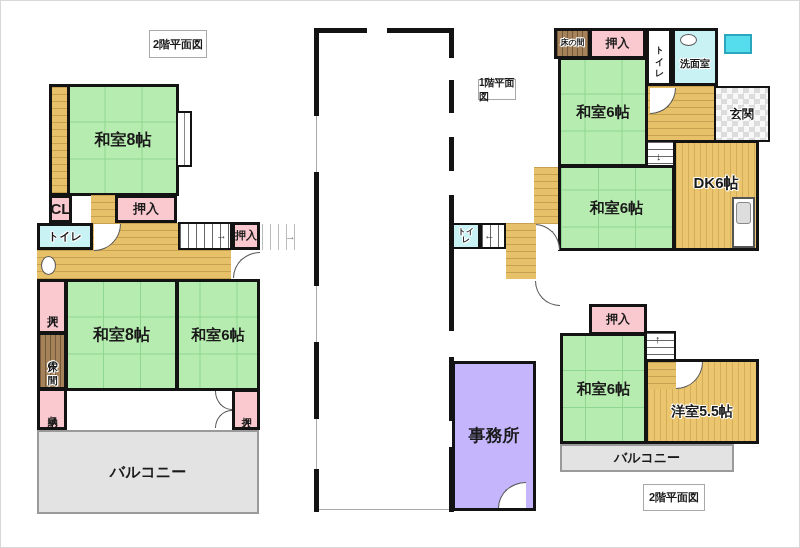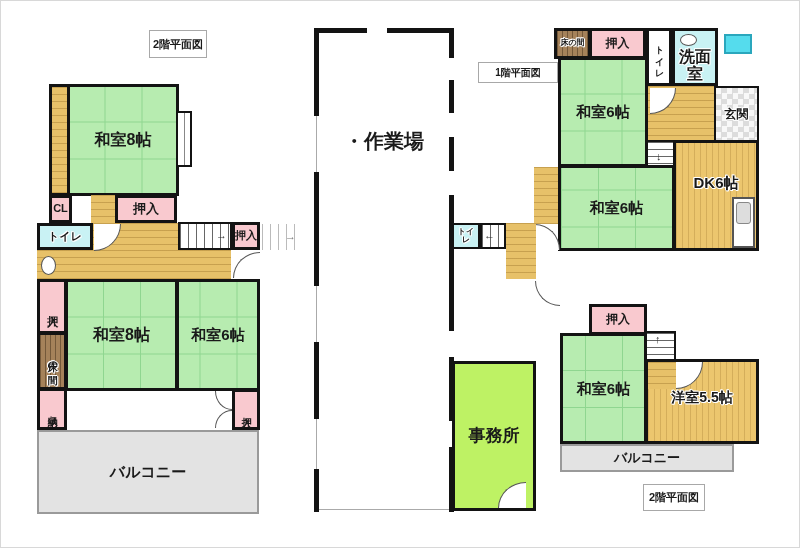--- a/index.html
+++ b/index.html
@@ -20,21 +20,21 @@
     background-image:linear-gradient(#8fd690 1px,transparent 1px),
       linear-gradient(90deg,#8fd690 1px,transparent 1px);
     background-size:37px 37px;background-position:center center;
   }
   .pink{background-color:#f9c9cf;}
   .cyan{background-color:#c9f2f4;}
   .plank-h{background-color:#e7c169;
     background-image:repeating-linear-gradient(to bottom,rgba(140,100,30,.35) 0 1px,transparent 1px 7px);}
   .stripe-v{background-color:#ecc66e;
     background-image:repeating-linear-gradient(to right,rgba(150,110,40,.28) 0 1px,transparent 1px 6px);}
-  .solid-tan{background-color:#bef264;}
+  .solid-tan{background-color:#c4b5fd;}
   .wood-v{background-color:#a5825a;
     background-image:repeating-linear-gradient(to right,rgba(55,38,18,.45) 0 1px,transparent 1px 5px);justify-content:center;}
   .wood-h{background-color:#a5825a;
     background-image:repeating-linear-gradient(to bottom,rgba(55,38,18,.5) 0 1px,transparent 1px 6px);}
   .stairs-x{background:#fff;border:2px solid #131313;
     background-image:repeating-linear-gradient(to right,#666 0 1px,transparent 1px 8px);}
   .stairs-y{background:#fff;border:2px solid #131313;
     background-image:repeating-linear-gradient(to bottom,#666 0 1px,transparent 1px 7px);}
   .stairs-faint{background:#fff;
     background-image:repeating-linear-gradient(to right,#bbb 0 1px,transparent 1px 8px);}
@@ -67,21 +67,21 @@
   <div class="titlebox abs" style="left:148px;top:29px;width:58px;height:28px;">2階平面図</div>
 
   <div class="room plank-h" style="left:48px;top:83px;width:20px;height:112px;border-right-width:0;"></div>
   <div class="room tatami" style="left:66px;top:83px;width:112px;height:112px;font-size:16px;">
     <span>和室8帖</span>
   </div>
   <div class="abs" style="left:175px;top:110px;width:16px;height:56px;background:#fff;border:2px solid #131313;">
     <div class="abs" style="left:6px;top:0;width:1px;height:100%;background:#888;"></div>
   </div>
 
-  <div class="room pink" style="left:48px;top:194px;width:23px;height:28px;font-size:11px;">
+  <div class="room pink" style="left:48px;top:194px;width:23px;height:28px;font-size:15px;">
     <span>CL</span>
   </div>
   <div class="abs plank-h" style="left:90px;top:194px;width:26px;height:30px;"></div>
   <div class="room pink" style="left:114px;top:194px;width:62px;height:28px;font-size:13px;">
     <span>押入</span>
   </div>
 
   <div class="room cyan" style="left:36px;top:222px;width:56px;height:27px;font-size:11px;">
     <span class="outline">トイレ</span>
   </div>
@@ -120,62 +120,61 @@
   <div class="room pink vtext" style="left:231px;top:388px;width:28px;height:41px;font-size:10px;">
     <span>押入</span>
   </div>
 
   <div class="balcony abs" style="left:36px;top:429px;width:222px;height:84px;font-size:15px;">
     <span>バルコニー</span>
   </div>
 
   <div class="abs" style="left:313px;top:27px;width:140px;height:484px;background:#fff;border:5px solid #131313;">
     <div class="abs" style="left:0;right:0;top:95px;text-align:center;font-weight:bold;font-size:20px;line-height:1.35;">
-      <div>・作業場</div>
     </div>
   </div>
 
   <div class="gap" style="left:313px;top:115px;width:5px;height:56px;"></div>
   <div class="gapline-v" style="left:315px;top:115px;height:56px;"></div>
   <div class="gap" style="left:313px;top:285px;width:5px;height:56px;"></div>
   <div class="gapline-v" style="left:315px;top:285px;height:56px;"></div>
   <div class="gap" style="left:313px;top:418px;width:5px;height:50px;"></div>
   <div class="gapline-v" style="left:315px;top:418px;height:50px;"></div>
   <div class="gap" style="left:448px;top:57px;width:5px;height:22px;"></div>
   <div class="gap" style="left:448px;top:112px;width:5px;height:24px;"></div>
   <div class="gap" style="left:448px;top:170px;width:5px;height:24px;"></div>
   <div class="gap" style="left:448px;top:330px;width:5px;height:26px;"></div>
   <div class="gap" style="left:448px;top:420px;width:5px;height:26px;"></div>
   <div class="gap" style="left:366px;top:27px;width:20px;height:5px;"></div>
   <div class="gap" style="left:318px;top:506px;width:130px;height:5px;"></div>
   <div class="gapline-h" style="left:318px;top:508px;width:130px;"></div>
 
-  <div class="titlebox abs" style="left:477px;top:61px;width:80px;height:21px;font-size:10px;">1階平面図</div>
+  <div class="titlebox abs" style="left:477px;top:78px;width:38px;height:21px;font-size:10px;">1階平面図</div>
 
   <div class="room wood-v" style="left:553px;top:27px;width:37px;height:31px;font-size:8px;">
     <span class="outline">床の間</span>
   </div>
   <div class="room pink" style="left:588px;top:27px;width:57px;height:31px;font-size:12px;">
     <span>押入</span>
   </div>
   <div class="room vtext" style="left:645px;top:27px;width:26px;height:58px;font-size:9px;background:#fff;">
     <span>トイレ</span>
   </div>
-  <div class="room cyan" style="left:671px;top:27px;width:46px;height:58px;font-size:16px;align-items:flex-end;">
+  <div class="room cyan" style="left:671px;top:27px;width:46px;height:58px;font-size:10px;align-items:flex-end;padding-bottom:14px;">
     <span class="outline">洗面室</span>
   </div>
   <div class="fixture" style="left:679px;top:33px;width:17px;height:12px;border-radius:50%;"></div>
   <div class="abs" style="left:723px;top:33px;width:28px;height:20px;background:#55dced;border:2px solid #2aa7bd;"></div>
 
   <div class="room tatami" style="left:557px;top:56px;width:90px;height:110px;font-size:15px;">
     <span>和室6帖</span>
   </div>
   <div class="abs plank-h" style="left:647px;top:85px;width:68px;height:56px;"></div>
   <div class="arc arc-br" style="left:649px;top:87px;width:26px;height:26px;"></div>
-  <div class="room checker" style="left:713px;top:85px;width:45px;height:56px;font-size:12px;border-width:2px;">
+  <div class="room checker" style="left:713px;top:85px;width:56px;height:56px;font-size:12px;border-width:2px;">
     <span class="outline">玄関</span>
   </div>
   <div class="stairs-y abs" style="left:645px;top:139px;width:30px;height:29px;"></div>
   <span class="arrow" style="left:655px;top:150px;">↓</span>
 
   <div class="room stripe-v" style="left:672px;top:139px;width:86px;height:111px;font-size:15px;align-items:flex-start;padding-top:32px;">
     <span class="outline">DK6帖</span>
   </div>
   <div class="fixture" style="left:731px;top:196px;width:23px;height:51px;border-width:2px;">
     <div class="abs" style="left:2px;top:3px;width:15px;height:22px;background:#ddd;border:1px solid #888;border-radius:3px;"></div>
@@ -204,21 +203,21 @@
 
   <div class="room pink" style="left:588px;top:303px;width:58px;height:31px;font-size:12px;">
     <span>押入</span>
   </div>
   <div class="room tatami" style="left:559px;top:332px;width:87px;height:111px;font-size:15px;">
     <span>和室6帖</span>
   </div>
   <div class="stairs-y abs" style="left:644px;top:330px;width:31px;height:30px;"></div>
   <span class="arrow" style="left:654px;top:333px;">↑</span>
 
-  <div class="room stripe-v" style="left:644px;top:358px;width:114px;height:85px;font-size:14px;align-items:flex-end;padding-bottom:36px;">
+  <div class="room stripe-v" style="left:644px;top:358px;width:114px;height:85px;font-size:14px;align-items:flex-end;padding-bottom:22px;">
     <span class="outline">洋室5.5帖</span>
   </div>
   <div class="abs plank-h" style="left:647px;top:361px;width:28px;height:27px;"></div>
   <div class="arc" style="left:675px;top:361px;width:27px;height:27px;border-radius:0 0 100% 0;border-right:1px solid #555;border-bottom:1px solid #555;"></div>
 
   <div class="balcony abs" style="left:559px;top:443px;width:174px;height:28px;font-size:13px;">
     <span>バルコニー</span>
   </div>
   <div class="titlebox abs" style="left:642px;top:483px;width:62px;height:27px;">2階平面図</div>
 

